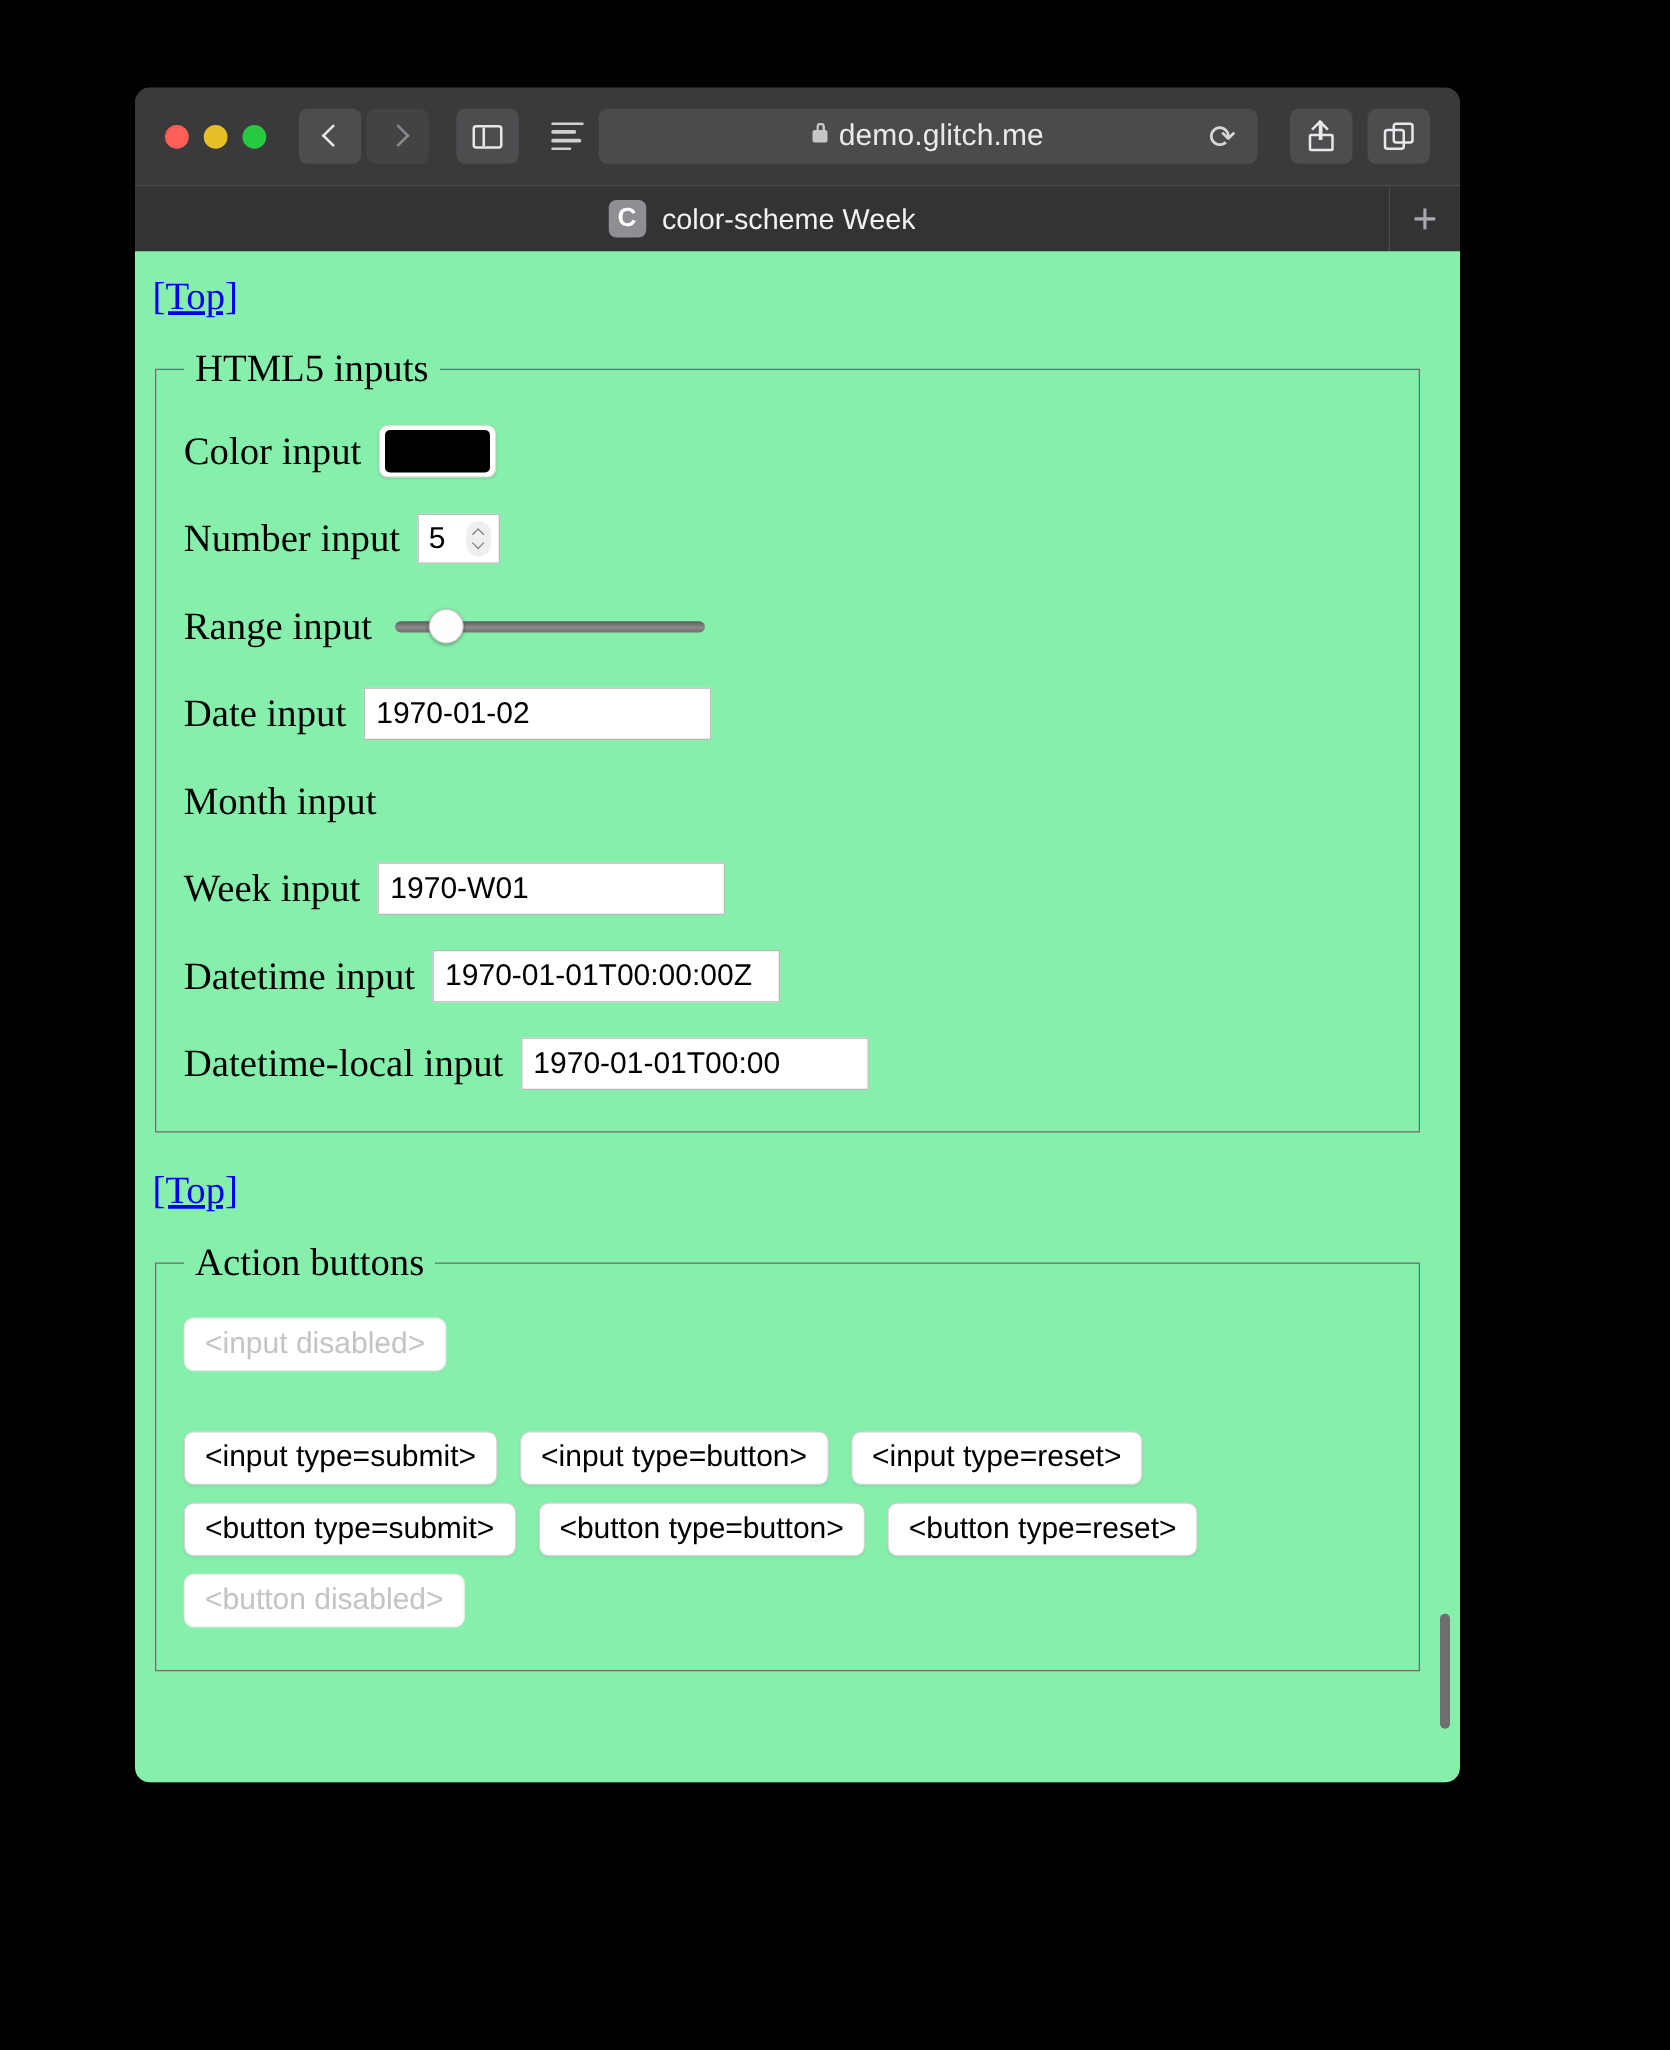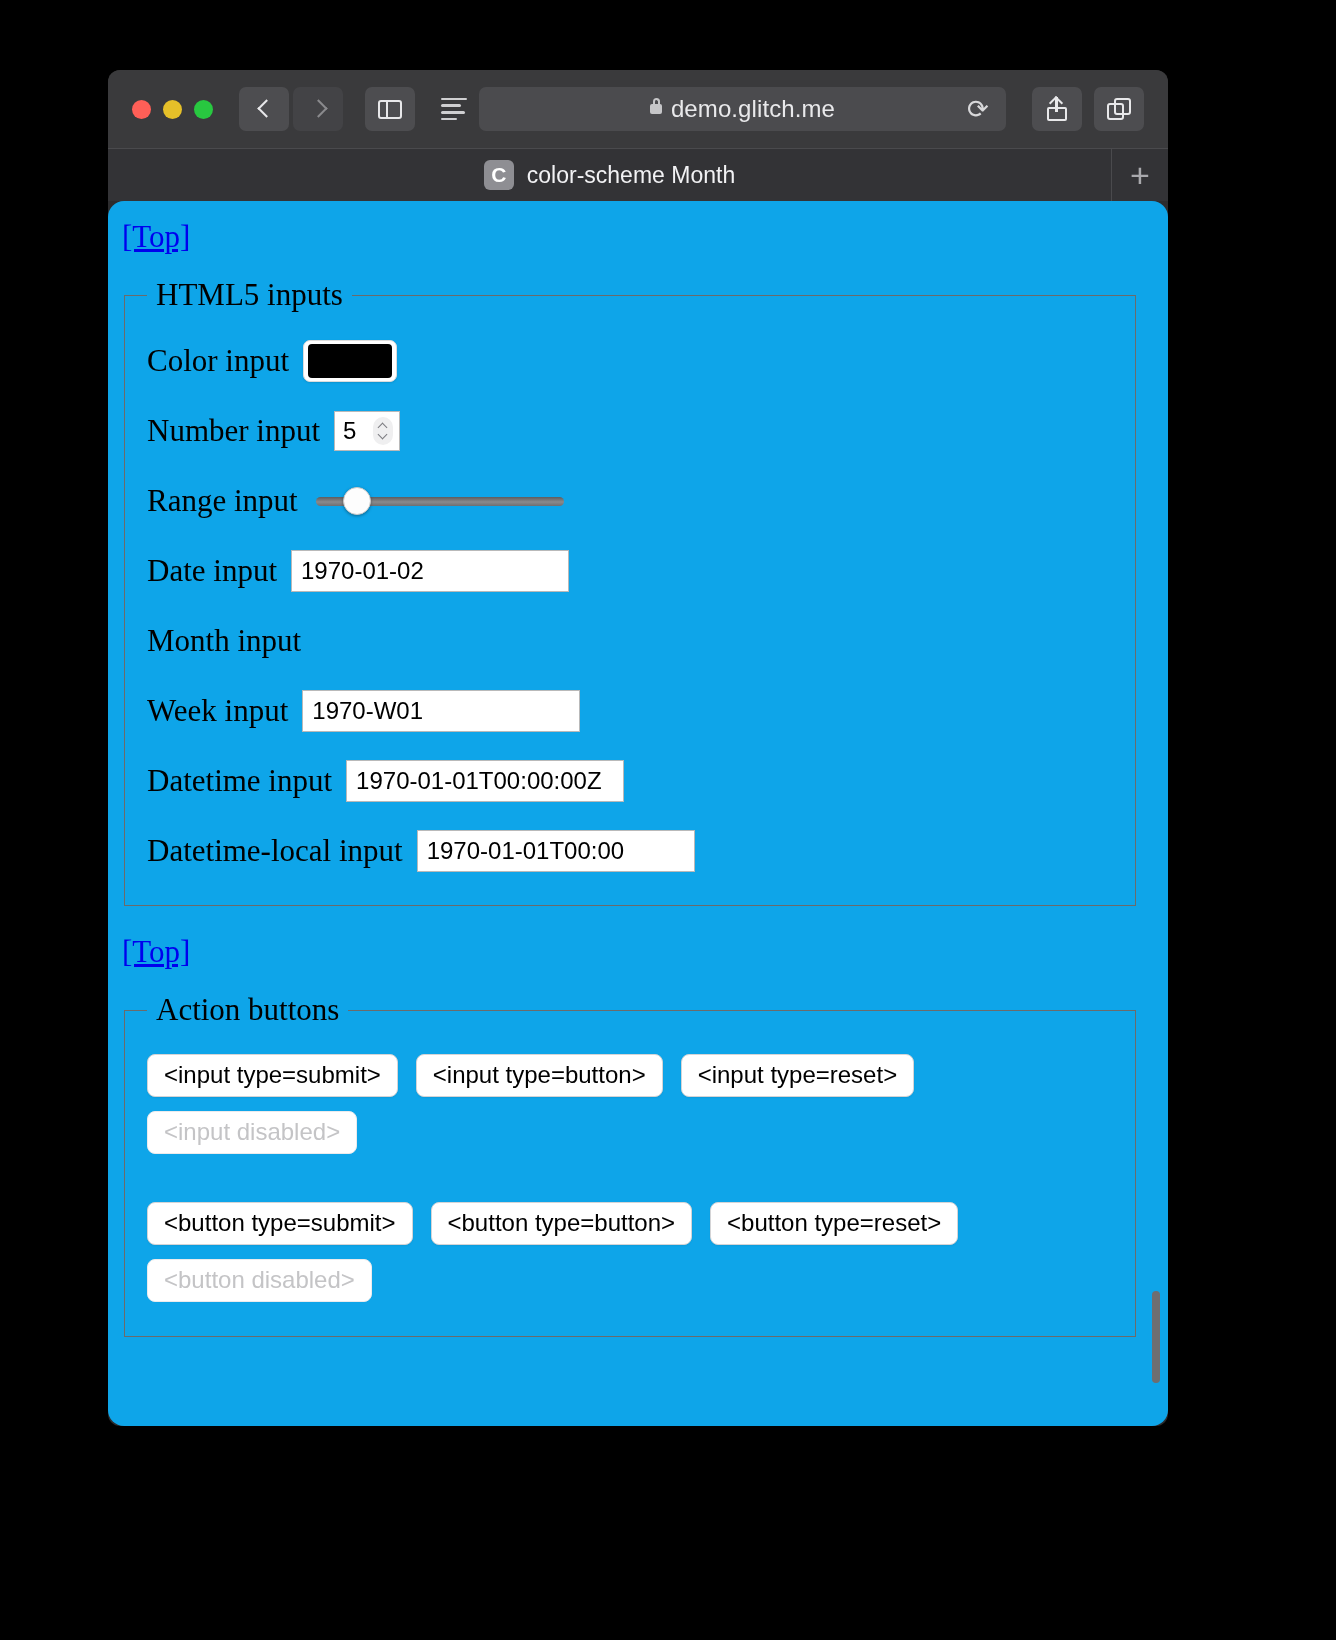--- a/index.html
+++ b/index.html
@@ -258,24 +258,23 @@
     justify-content: center;
     color: #a9a9ad;
     font-size: 34px;
     font-weight: 300;
     flex: none;
   }
 
   
   .viewport {
     flex: 1;
-    background: #0ea5e9;
+    background: #86efac;
     position: relative;
     overflow: hidden;
-    border-radius: 16px;
   }
   .page {
     position: absolute;
     inset: 0;
     padding: 0 30px 0 14px;
     box-sizing: border-box;
     font-family: "Liberation Serif", "DejaVu Serif", serif;
     color: #000;
   }
 
@@ -521,21 +520,21 @@
             <span class="b b1"></span>
             <span class="b b2"></span>
           </span>
         </div>
       </div>
     </div>
 
     <div class="tabbar">
       <div class="tab">
         <span class="favicon">C</span>
-        <span class="tab-title">color-scheme Month</span>
+        <span class="tab-title">color-scheme Week</span>
       </div>
       <div class="newtab">+</div>
     </div>
 
     <div class="viewport">
       <div class="page">
 
         <a class="toplink">[Top]</a>
 
         <fieldset class="box">
@@ -591,28 +590,28 @@
             <span class="txt-input w-dtl">1970-01-01T00:00</span>
           </div>
 
         </fieldset>
 
         <a class="toplink second">[Top]</a>
 
         <fieldset class="box">
           <legend>Action buttons</legend>
 
+          <div class="btn-row spacer">
+            <button class="ui-btn disabled">&lt;input disabled&gt;</button>
+          </div>
           <div class="btn-row">
             <button class="ui-btn">&lt;input type=submit&gt;</button>
             <button class="ui-btn">&lt;input type=button&gt;</button>
             <button class="ui-btn">&lt;input type=reset&gt;</button>
           </div>
-          <div class="btn-row spacer">
-            <button class="ui-btn disabled">&lt;input disabled&gt;</button>
-          </div>
 
           <div class="btn-row">
             <button class="ui-btn">&lt;button type=submit&gt;</button>
             <button class="ui-btn">&lt;button type=button&gt;</button>
             <button class="ui-btn">&lt;button type=reset&gt;</button>
           </div>
           <div class="btn-row">
             <button class="ui-btn disabled">&lt;button disabled&gt;</button>
           </div>
 

